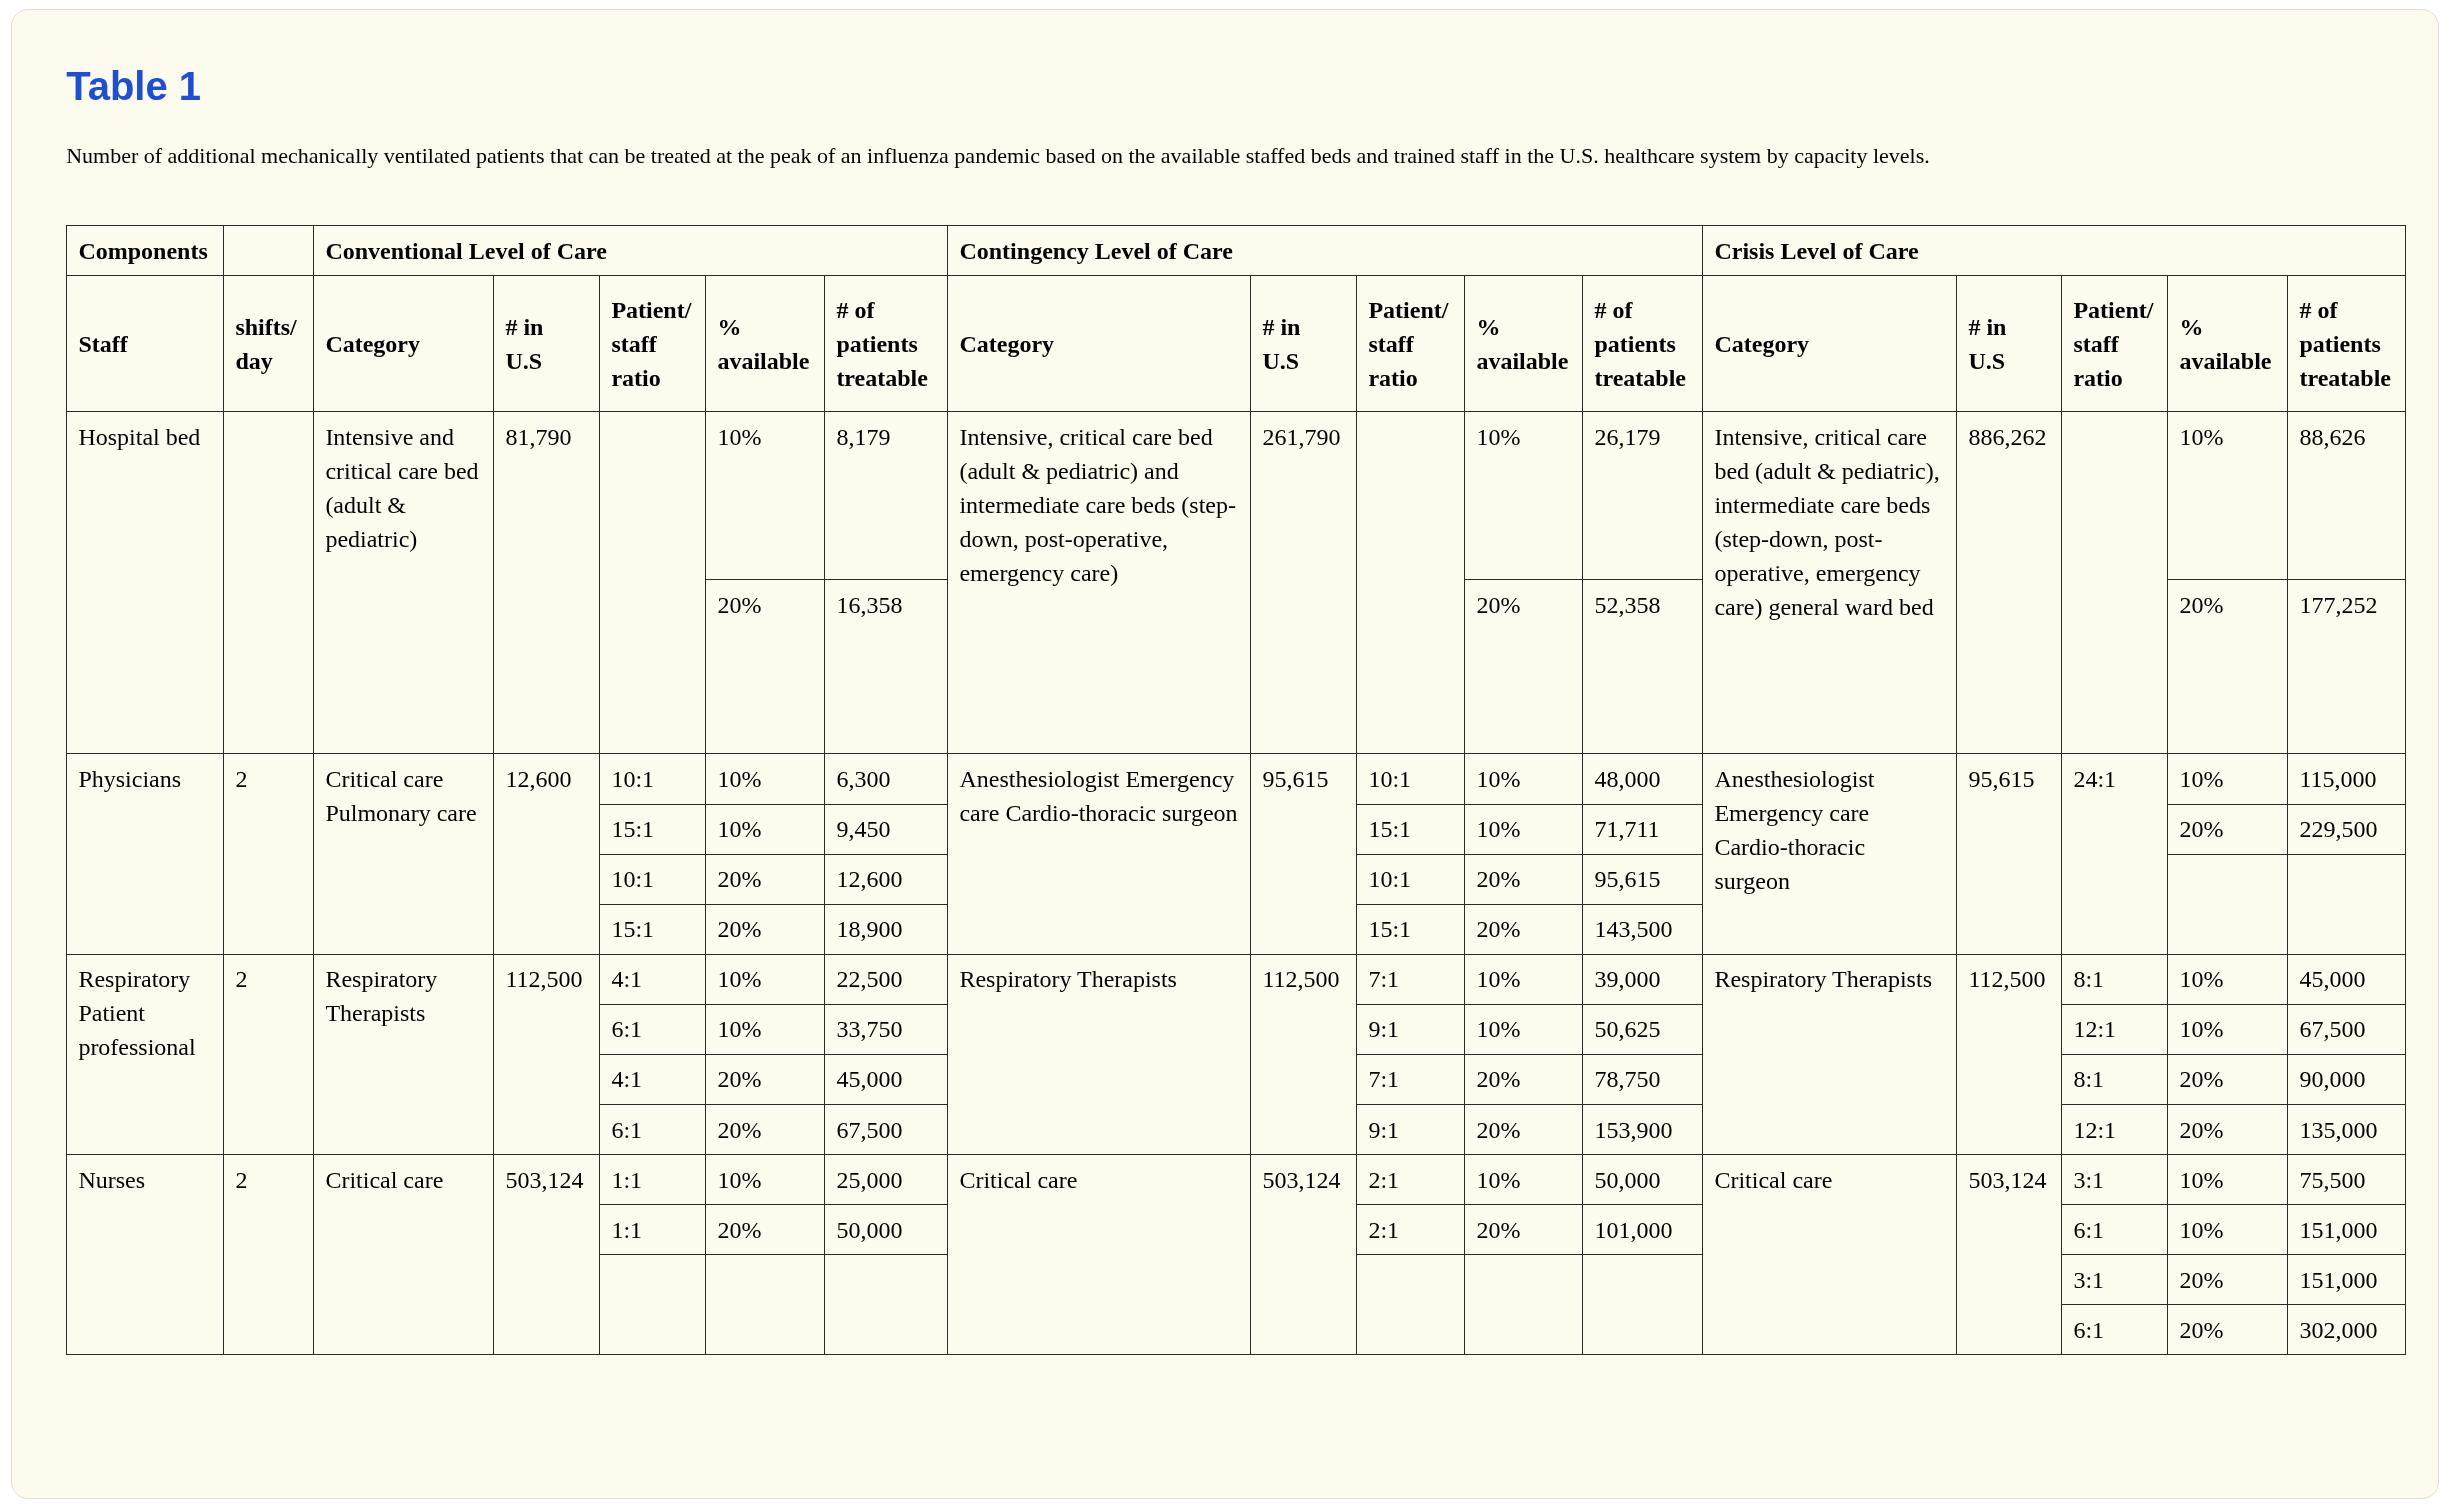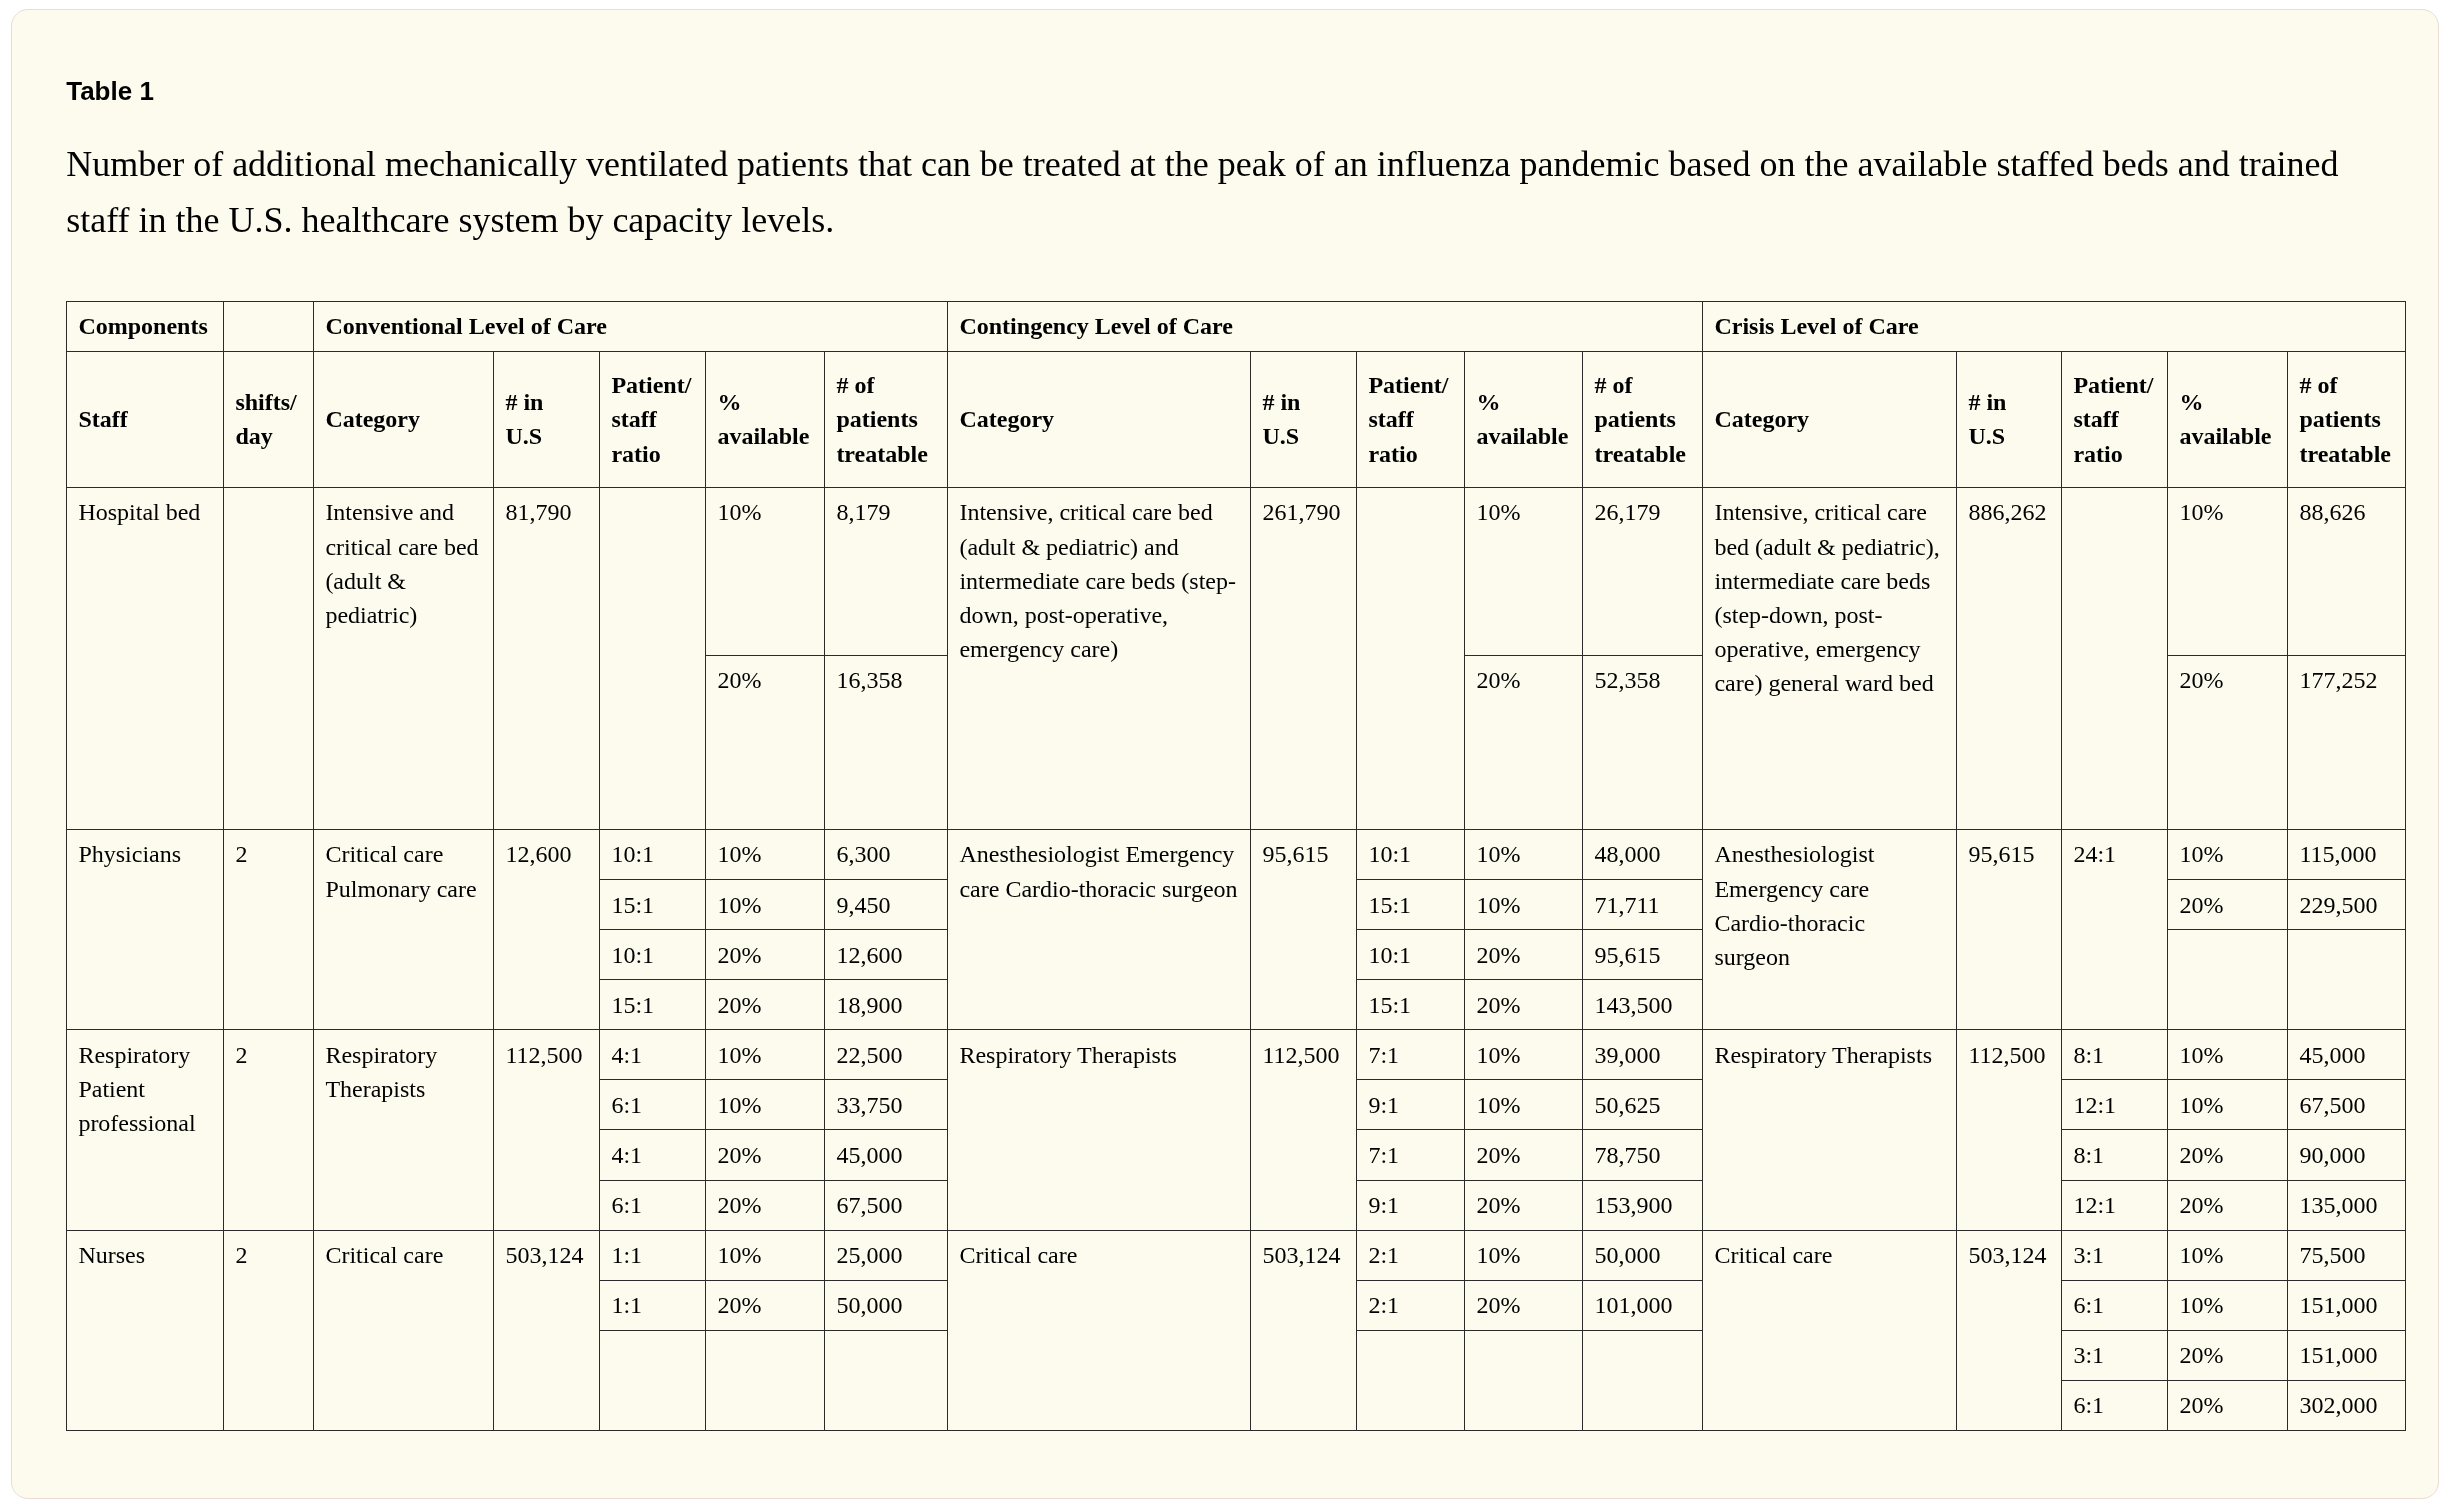--- a/index.html
+++ b/index.html
@@ -16,26 +16,26 @@
     width: 2428px; height: 1490px;
     background: #fcfbee;
     border: 1.9px solid #eadcd4;
     border-radius: 17px;
     padding: 50px 54px 37px 54px;
     overflow: hidden;
   }
   .title {
     font-family: "Liberation Sans", sans-serif;
     font-weight: 700;
-    font-size: 26px;
-    margin: 16px 0 30px 0;
-    color: #000000;
+    font-size: 40px;
+    margin: 4px 0 30px 0;
+    color: #1d4ed8;
   }
   .caption {
-    font-size: 36px;
+    font-size: 22px;
     line-height: 1.55;
     margin: 0 0 52px 0;
     max-width: 2334px;
   }
   table.tbl {
     border-collapse: collapse;
     table-layout: fixed;
     width: 2066px;
     border: 1.9px solid #2b2b2b;
     background: transparent;

